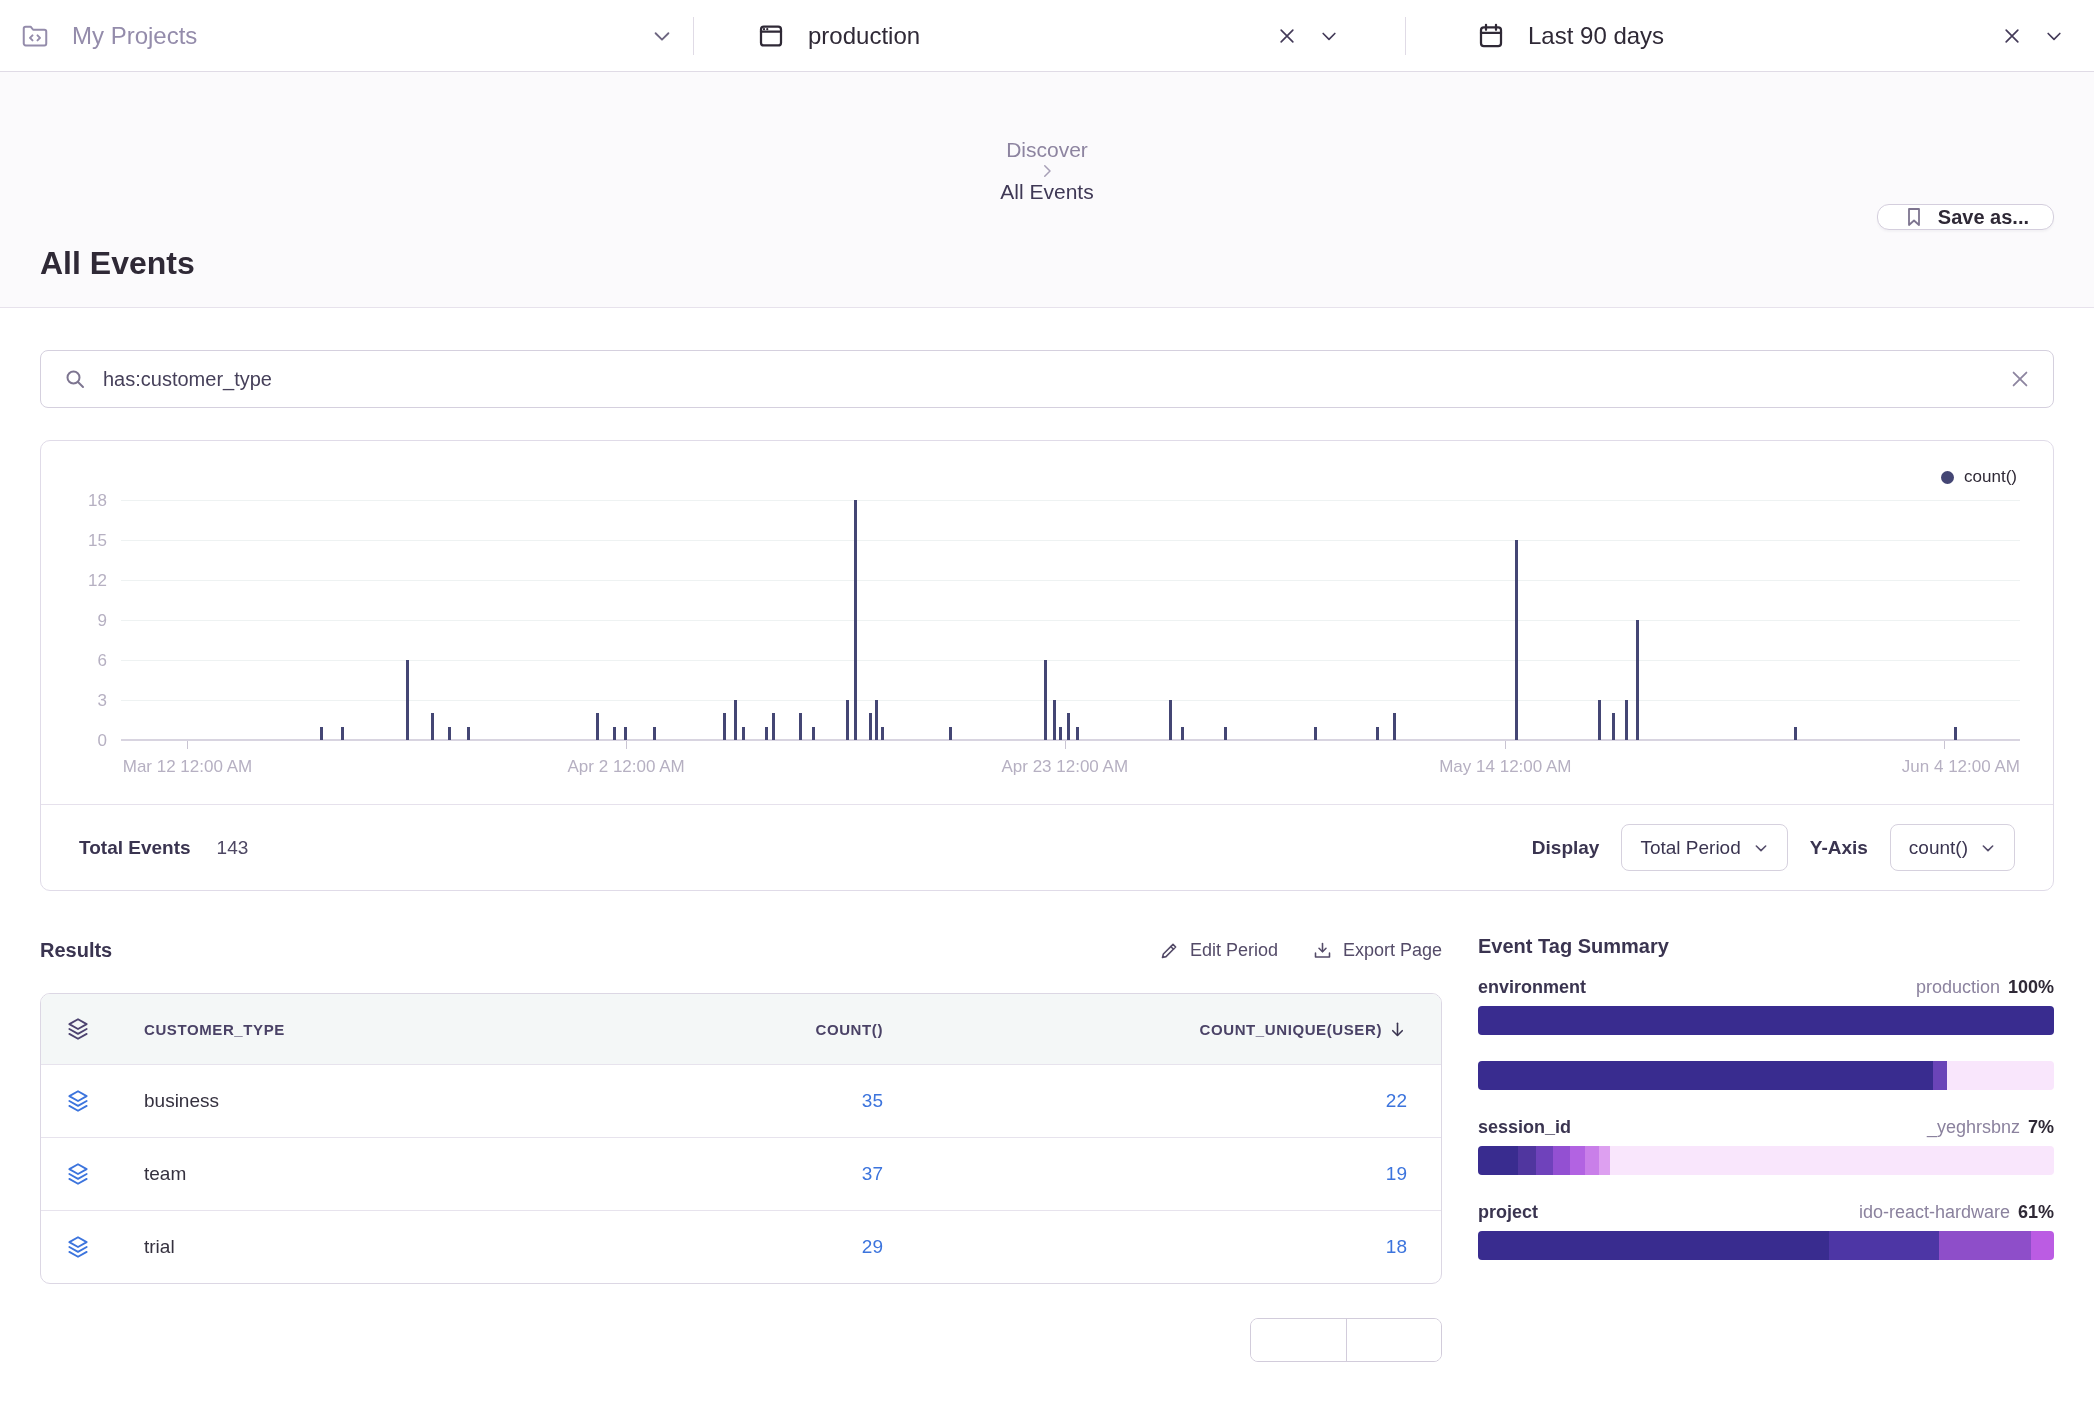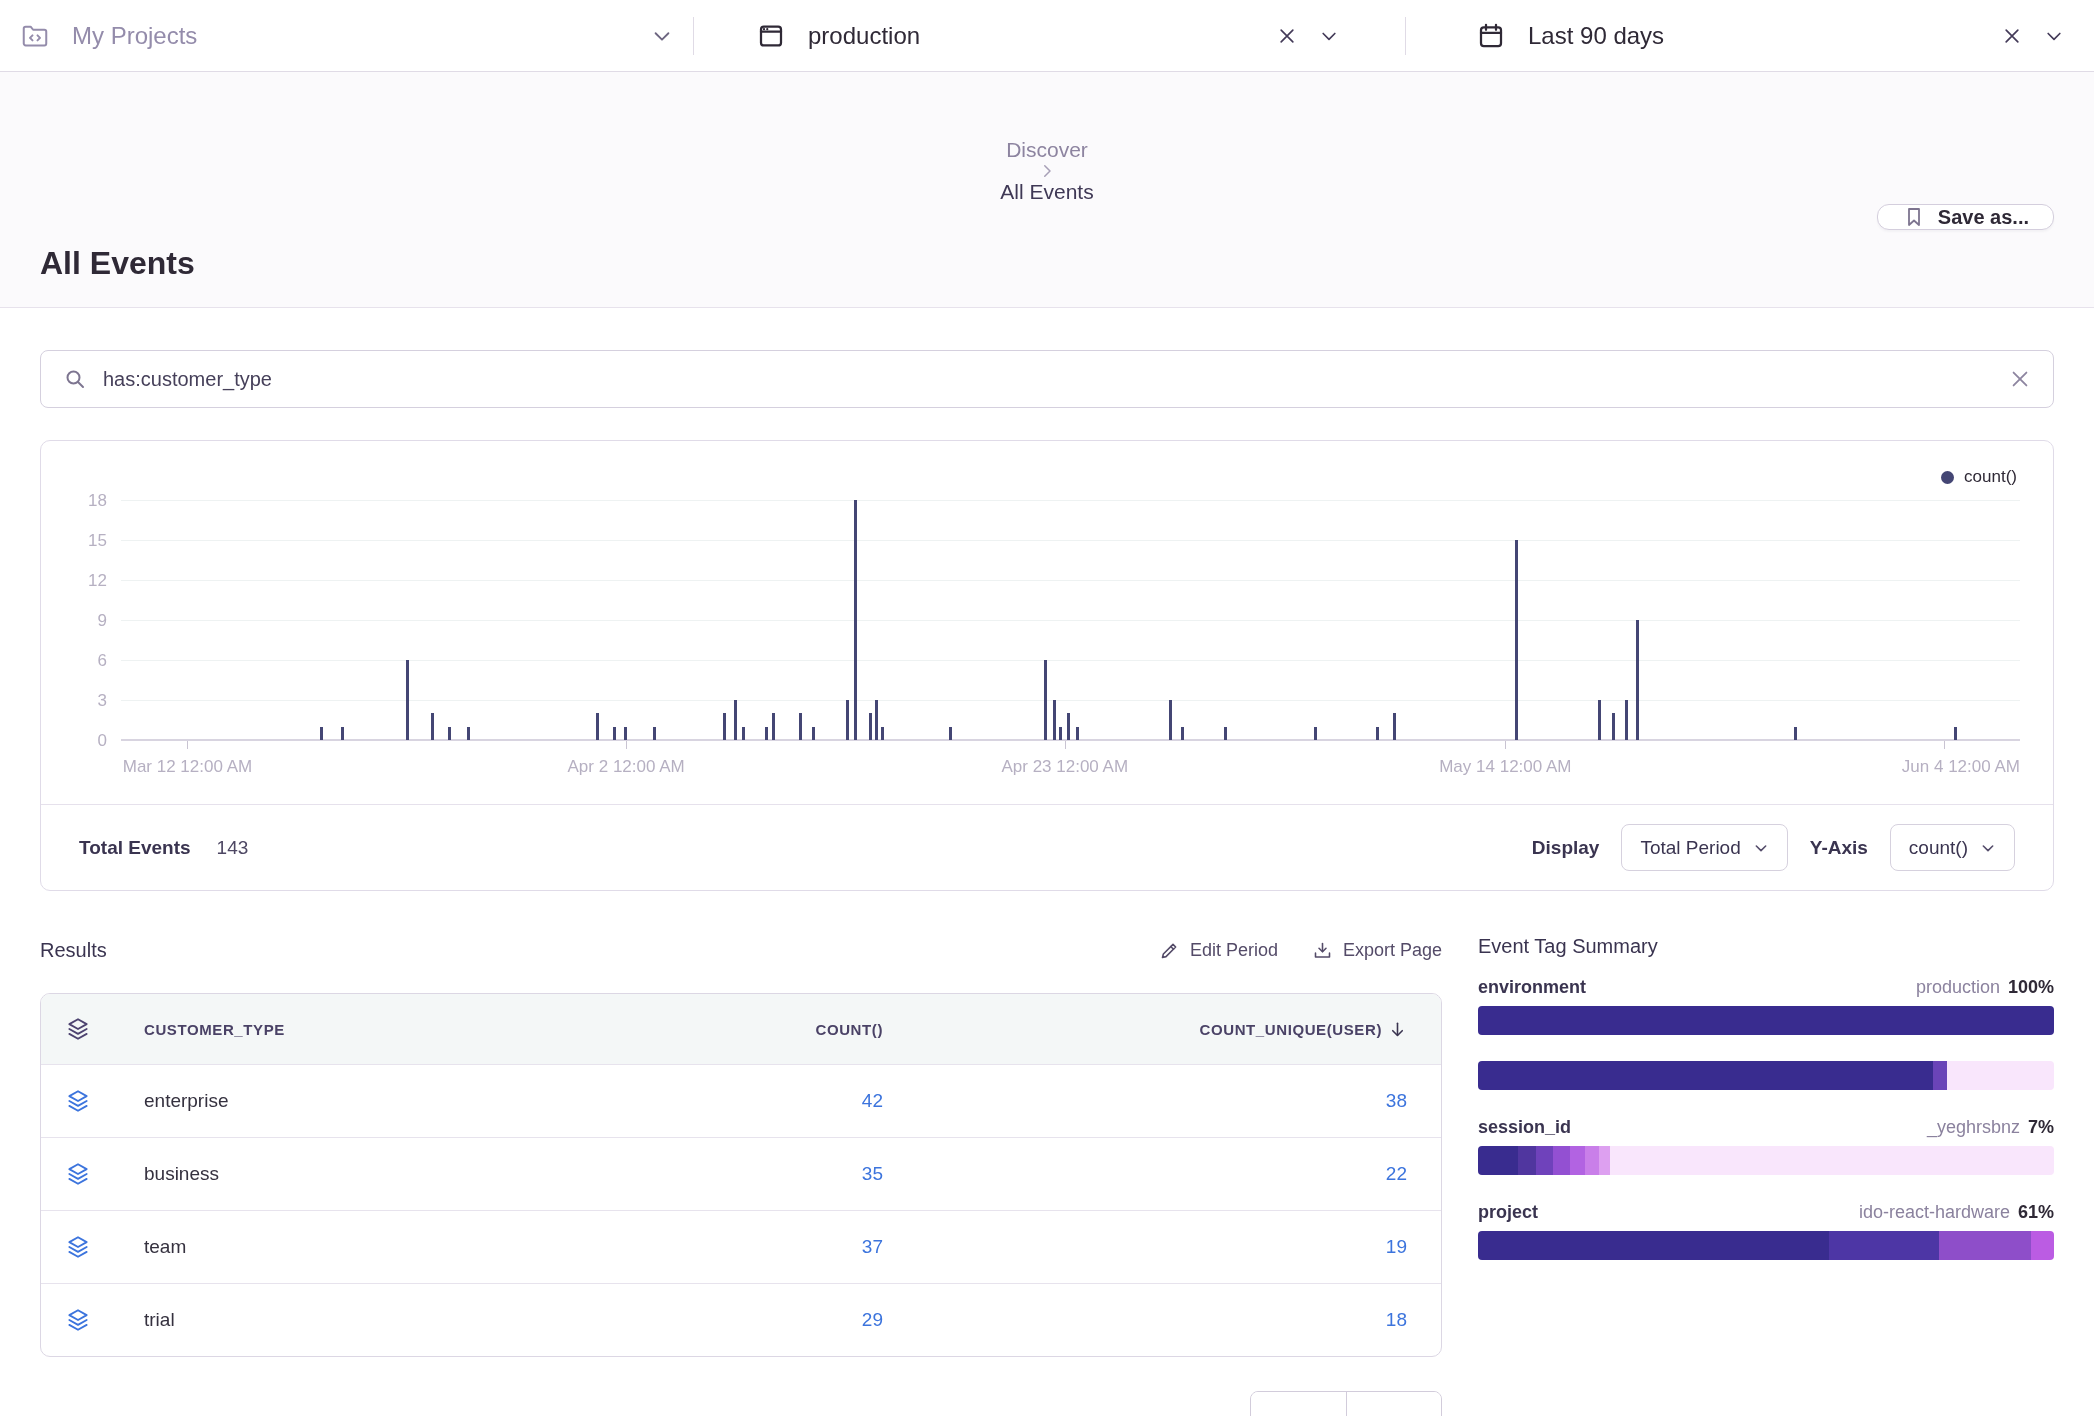--- a/index.html
+++ b/index.html
@@ -67,21 +67,21 @@
   .cf-right { margin-left:auto; display:flex; align-items:center; gap:22px; }
   .dd-btn { display:flex; align-items:center; gap:12px; border:1px solid #d6d1de; border-radius:8px;
     background:#fff; height:47px; padding:0 18px; font-size:19px; color:#3a3450; cursor:pointer;
     font-family:"Liberation Sans", sans-serif; }
   .dd-btn .chev { color:#554d6b; }
 
   
   .results-zone { margin-top:44px; display:flex; gap:36px; align-items:flex-start; }
   .results-left { width:1402px; flex:none; }
   .results-head { display:flex; align-items:center; height:30px; }
-  .sec-title { font-size:20px; font-weight:400; color:#3a3450; }
+  .sec-title { font-size:20px; font-weight:700; color:#3a3450; }
   .rh-actions { margin-left:auto; display:flex; align-items:center; gap:34px; }
   .action-link { display:flex; align-items:center; gap:10px; font-size:18px; color:#544b68; cursor:pointer; }
 
   .table { margin-top:28px; border:1px solid #dcd7e4; border-radius:10px; overflow:hidden; background:#fff; }
   .t-grid { display:grid; grid-template-columns:56px 1fr 300px 524px; align-items:center;
     padding-left:24px; padding-right:34px; }
   .t-head { background:#f4f7f7; height:70px; }
   .th-cell { font-size:15px; font-weight:700; letter-spacing:.6px; color:#4a4266; }
   .th-right { text-align:right; display:flex; justify-content:flex-end; align-items:center; gap:6px; }
   .t-row { height:73px; border-top:1px solid #e7e3ed; }
@@ -360,32 +360,20 @@
         </div>
         <div id="table-body">
             <div class="t-grid t-row">
               <span class="layers-blue">
                 <svg width="26" height="26" viewBox="0 0 24 24" fill="none" stroke="currentColor" stroke-width="1.7" stroke-linecap="round" stroke-linejoin="round">
                   <path d="M12 3l8 4.5L12 12 4 7.5 12 3z"></path>
                   <path d="M4 12l8 4.5L20 12"></path>
                   <path d="M4 16.5L12 21l8-4.5"></path>
                 </svg>
               </span>
-              <span class="cell-name">enterprise</span>
-              <span class="cell-num">42</span>
-              <span class="cell-num">38</span>
-            </div>
-            <div class="t-grid t-row">
-              <span class="layers-blue">
-                <svg width="26" height="26" viewBox="0 0 24 24" fill="none" stroke="currentColor" stroke-width="1.7" stroke-linecap="round" stroke-linejoin="round">
-                  <path d="M12 3l8 4.5L12 12 4 7.5 12 3z"></path>
-                  <path d="M4 12l8 4.5L20 12"></path>
-                  <path d="M4 16.5L12 21l8-4.5"></path>
-                </svg>
-              </span>
               <span class="cell-name">business</span>
               <span class="cell-num">35</span>
               <span class="cell-num">22</span>
             </div>
             <div class="t-grid t-row">
               <span class="layers-blue">
                 <svg width="26" height="26" viewBox="0 0 24 24" fill="none" stroke="currentColor" stroke-width="1.7" stroke-linecap="round" stroke-linejoin="round">
                   <path d="M12 3l8 4.5L12 12 4 7.5 12 3z"></path>
                   <path d="M4 12l8 4.5L20 12"></path>
                   <path d="M4 16.5L12 21l8-4.5"></path>

